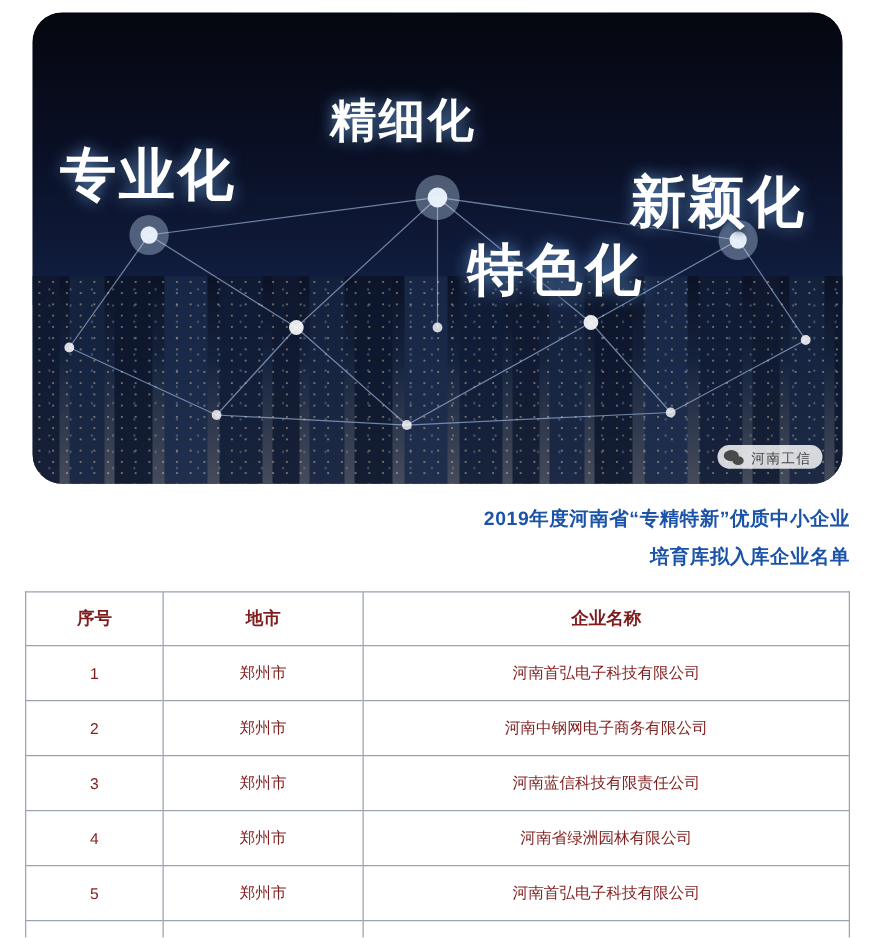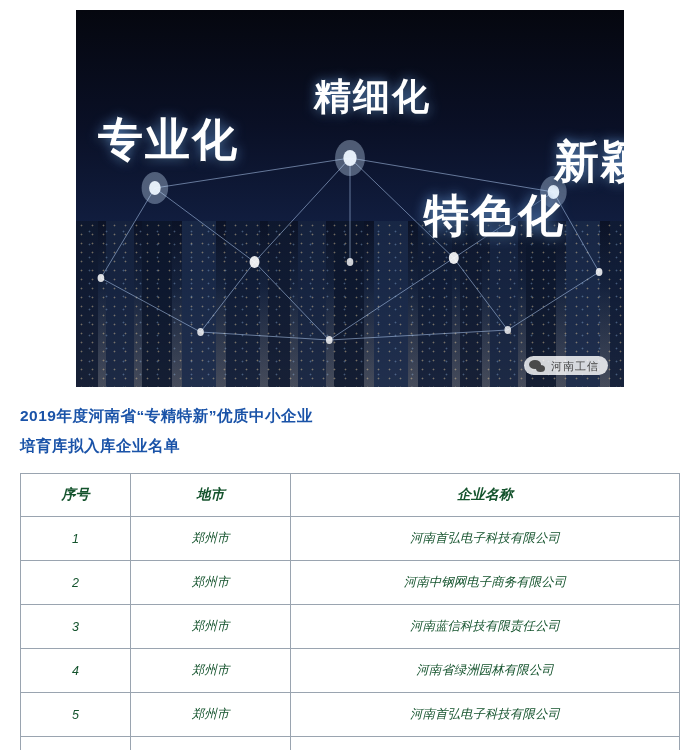--- a/index.html
+++ b/index.html
@@ -17,27 +17,28 @@
   .page {
     width: 700px;
     height: 750px;
     position: relative;
     background: #ffffff;
   }
 
   
   .banner {
     position: relative;
-    width: 548px;
+    width: 648px;
     height: 377px;
     margin: 10px auto 0 auto;
     background:
       radial-gradient(circle at 48% 28%, rgba(30,60,110,0.85) 0%, rgba(8,14,30,0.95) 55%, #05070f 100%),
       linear-gradient(180deg, #070a18 0%, #0a1228 45%, #101c38 70%, #1b2b4d 100%);
     overflow: hidden;
+    border-radius: 24px;
   }
   .sky {
     position: absolute;
     left: 0; top: 0; right: 0;
     height: 62%;
     background: linear-gradient(180deg, #05070f 0%, #0a1026 50%, #122044 100%);
   }
   .city {
     position: absolute;
     left: 0; right: 0; bottom: 0;
@@ -120,21 +121,21 @@
   .wm-text {
     font-size: 11px;
     color: #444;
     letter-spacing: 1px;
   }
 
   
   .title-wrap {
     width: 660px;
     margin: 14px auto 0 auto;
-    text-align: left;
+    text-align: right;
   }
   .title-line {
     font-size: 15.5px;
     font-weight: bold;
     color: #1a53a8;
     letter-spacing: 0.5px;
     line-height: 30px;
   }
 
   
@@ -143,22 +144,21 @@
     margin: 12px auto 0 auto;
   }
   table.list {
     width: 100%;
     border-collapse: collapse;
     table-layout: fixed;
   }
   table.list th, table.list td {
     border: 1px solid #9aa4b0;
     text-align: center;
-    color: #14532d;
-    font-style: italic;
+    color: #7f1d1d;
   }
   table.list th {
     height: 40px;
     font-size: 14px;
     font-weight: bold;
   }
   table.list td {
     height: 41px;
     font-size: 12.5px;
     font-weight: normal;

